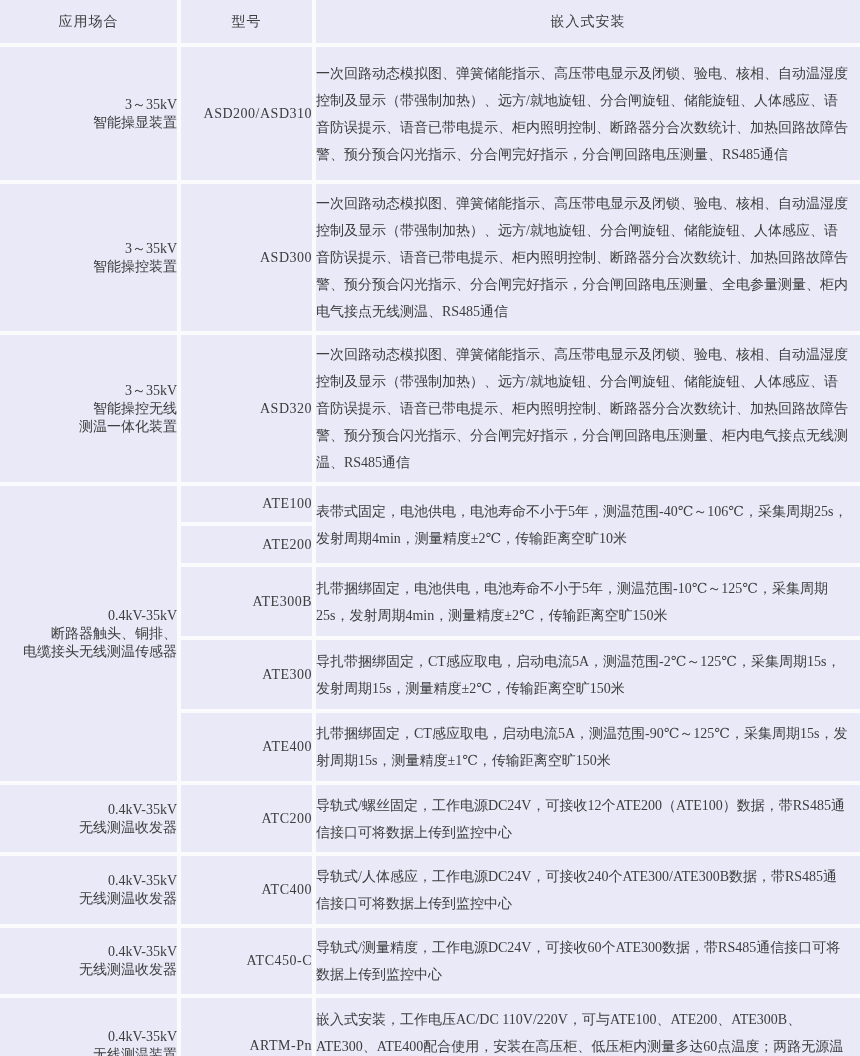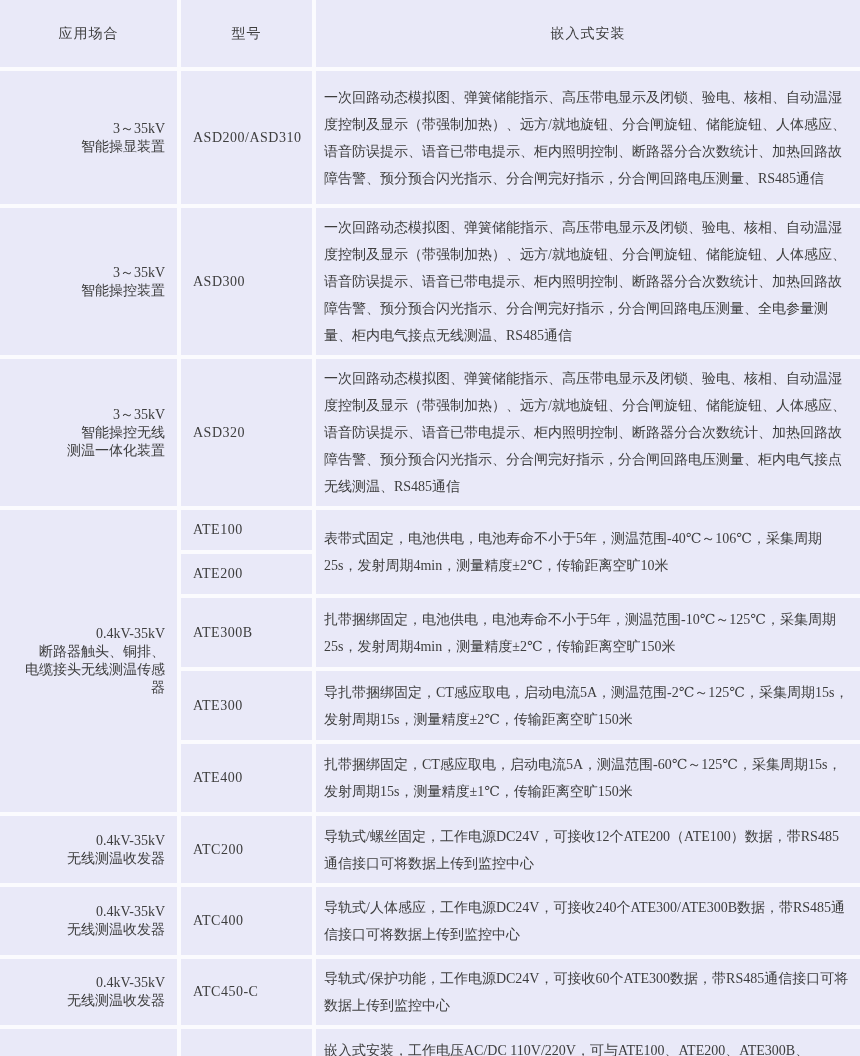--- a/index.html
+++ b/index.html
@@ -28,40 +28,40 @@
     background: #fbfbfe;        
   }
   col.c1 { width: 177px; }
   col.c2 { width: 131px; }
   col.c3 { width: 544px; }
   td, th {
     background: #e9e9f8;
     font-size: 14px;
     font-weight: normal;
     vertical-align: middle;
-    padding: 12px;
+    padding: 0;
   }
   th.hcell {
     height: 43px;
     text-align: center;
     letter-spacing: 1px;
   }
   td.app {
     text-align: right;
     white-space: pre-line;
     line-height: 18px;
   }
   td.model {
-    text-align: left;
+    text-align: right;
     letter-spacing: 0.5px;
   }
   td.func {
     text-align: left;
     line-height: 27px;
-    padding: 6px 10px 6px 8px;
+    padding: 6px 10px 6px 0;
   }
   
   tr.r1      { height: 133px; }
   tr.r2      { height: 131px; }
   tr.r3      { height: 128px; }
   tr.r-ate100  { height: 36px; }
   tr.r-ate200  { height: 37px; }
   tr.r-ate300b { height: 69px; }
   tr.r-ate300  { height: 69px; }
   tr.r-ate400  { height: 68px; }
@@ -123,40 +123,40 @@
     <tr class="r-ate300b">
       <td class="model">ATE300B</td>
       <td class="func">扎带捆绑固定，电池供电，电池寿命不小于5年，测温范围-10℃～125℃，采集周期25s，发射周期4min，测量精度±2℃，传输距离空旷150米</td>
     </tr>
     <tr class="r-ate300">
       <td class="model">ATE300</td>
       <td class="func">导扎带捆绑固定，CT感应取电，启动电流5A，测温范围-2℃～125℃，采集周期15s，发射周期15s，测量精度±2℃，传输距离空旷150米</td>
     </tr>
     <tr class="r-ate400">
       <td class="model">ATE400</td>
-      <td class="func">扎带捆绑固定，CT感应取电，启动电流5A，测温范围-60℃～125℃，采集周期15s，发射周期15s，测量精度±1℃，传输距离空旷150米</td>
+      <td class="func">扎带捆绑固定，CT感应取电，启动电流5A，测温范围-90℃～125℃，采集周期15s，发射周期15s，测量精度±1℃，传输距离空旷150米</td>
     </tr>
 
     <tr class="r-atc200">
       <td class="app">0.4kV-35kV
 无线测温收发器</td>
       <td class="model">ATC200</td>
       <td class="func">导轨式/螺丝固定，工作电源DC24V，可接收12个ATE200（ATE100）数据，带RS485通信接口可将数据上传到监控中心</td>
     </tr>
     <tr class="r-atc400">
       <td class="app">0.4kV-35kV
 无线测温收发器</td>
       <td class="model">ATC400</td>
       <td class="func">导轨式/人体感应，工作电源DC24V，可接收240个ATE300/ATE300B数据，带RS485通信接口可将数据上传到监控中心</td>
     </tr>
     <tr class="r-atc450">
       <td class="app">0.4kV-35kV
 无线测温收发器</td>
       <td class="model">ATC450-C</td>
-      <td class="func">导轨式/保护功能，工作电源DC24V，可接收60个ATE300数据，带RS485通信接口可将数据上传到监控中心</td>
+      <td class="func">导轨式/测量精度，工作电源DC24V，可接收60个ATE300数据，带RS485通信接口可将数据上传到监控中心</td>
     </tr>
 
     <tr class="r-artm">
       <td class="app">0.4kV-35kV
 无线测温装置</td>
       <td class="model">ARTM-Pn</td>
       <td class="func">嵌入式安装，工作电压AC/DC 110V/220V，可与ATE100、ATE200、ATE300B、ATE300、ATE400配合使用，安装在高压柜、低压柜内测量多达60点温度；两路无源温度告警输出；一路RS485通信接口可将数据上传到监控中心</td>
     </tr>
   </tbody>
     </table>

